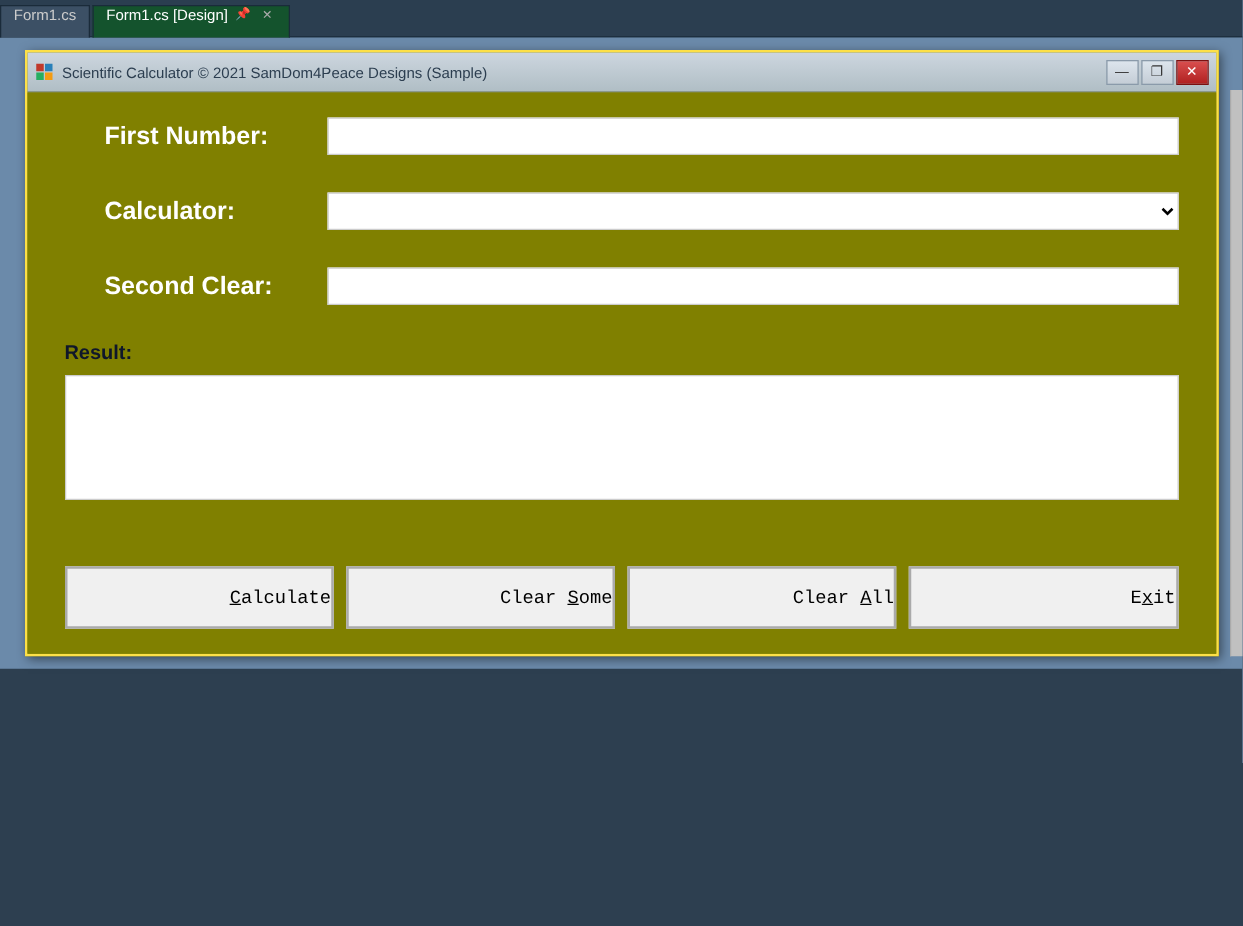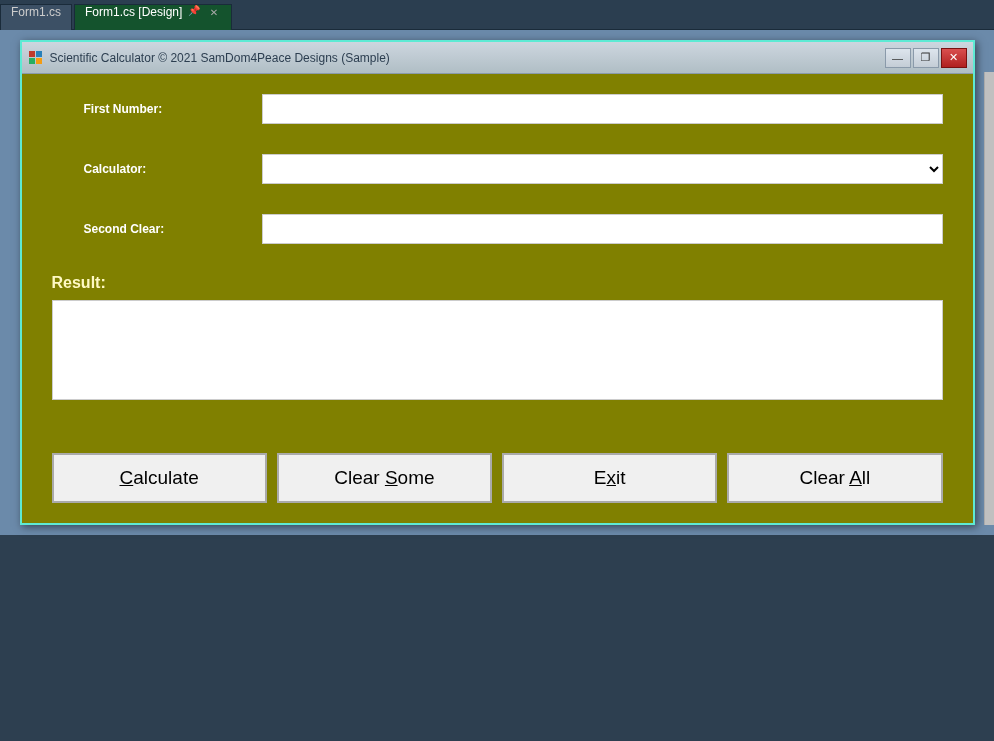--- a/index.html
+++ b/index.html
@@ -68,21 +68,21 @@
     
     .main-area {
       padding: 10px;
       background: #6b8aaa;
     }
 
     
     .win-form {
       width: 955px;
       margin: 0 auto;
-      border: 2px solid #5eead4;
+      border: 2px solid #fde047;
       box-shadow: 2px 2px 8px rgba(0,0,0,0.5);
       background: #808000;
     }
 
     
     .title-bar {
       display: flex;
       align-items: center;
       background: linear-gradient(to bottom, #cdd6df, #b0bec5);
       height: 32px;
@@ -154,21 +154,21 @@
     }
 
     .form-row {
       display: flex;
       align-items: center;
       margin-bottom: 30px;
     }
 
     .form-label {
       color: #ffffff;
-      font-size: 12px;
+      font-size: 20px;
       font-weight: bold;
       min-width: 210px;
       padding-left: 32px;
     }
 
     .form-input {
       flex: 1;
       height: 30px;
       background: #ffffff;
       border: 1px solid #ccc;
@@ -187,21 +187,21 @@
       outline: none;
       appearance: auto;
       cursor: pointer;
     }
 
     .result-section {
       margin-bottom: 20px;
     }
 
     .result-label {
-      color: #fef9c3;
+      color: #0f172a;
       font-size: 16px;
       font-weight: bold;
       margin-bottom: 8px;
     }
 
     .result-textarea {
       width: 100%;
       height: 100px;
       background: #ffffff;
       border: 1px solid #ccc;
@@ -218,27 +218,27 @@
       padding: 10px 30px 20px 30px;
       background: #808000;
       gap: 10px;
     }
 
     .form-button {
       flex: 1;
       height: 50px;
       background: #f0f0f0;
       border: 2px solid #aaa;
-      font-size: 19px;
-      cursor: pointer;
-      font-family: Liberation Sans, sans-serif;
+      font-size: 15px;
+      cursor: pointer;
+      font-family: Liberation Mono, monospace;
       color: #000;
       display: flex;
       align-items: center;
-      justify-content: center;
+      justify-content: flex-end;
     }
 
     
     .form-wrapper {
       position: relative;
     }
   </style>
 </head>
 <body>
 
@@ -314,25 +314,25 @@
         </div>
 
         <div class="buttons-row">
           <button class="form-button">
             <span><u>C</u><span>alculate</span></span>
           </button>
           <button class="form-button">
             <span>Clear <u>S</u><span>ome</span></span>
           </button>
           <button class="form-button">
+            <span>Clear <u>A</u><span>ll</span></span>
+          </button>
+          <button class="form-button">
             <span>E<u>x</u><span>it</span></span>
           </button>
-          <button class="form-button">
-            <span>Clear <u>A</u><span>ll</span></span>
-          </button>
         </div>
 
       </div>
 
       <div style="position:absolute; right:-14px; top:32px; width:14px; bottom:0; background:#c0c0c0; border-left:1px solid #aaa;"></div>
     </div>
 
   </div>
 </div>
 

